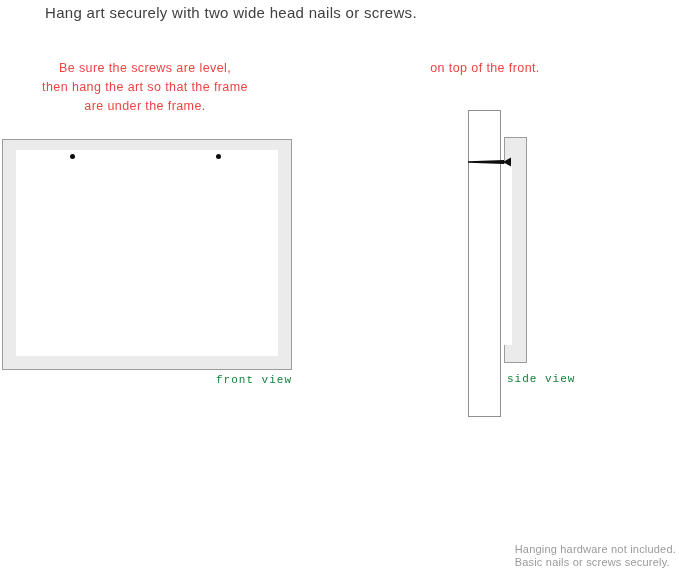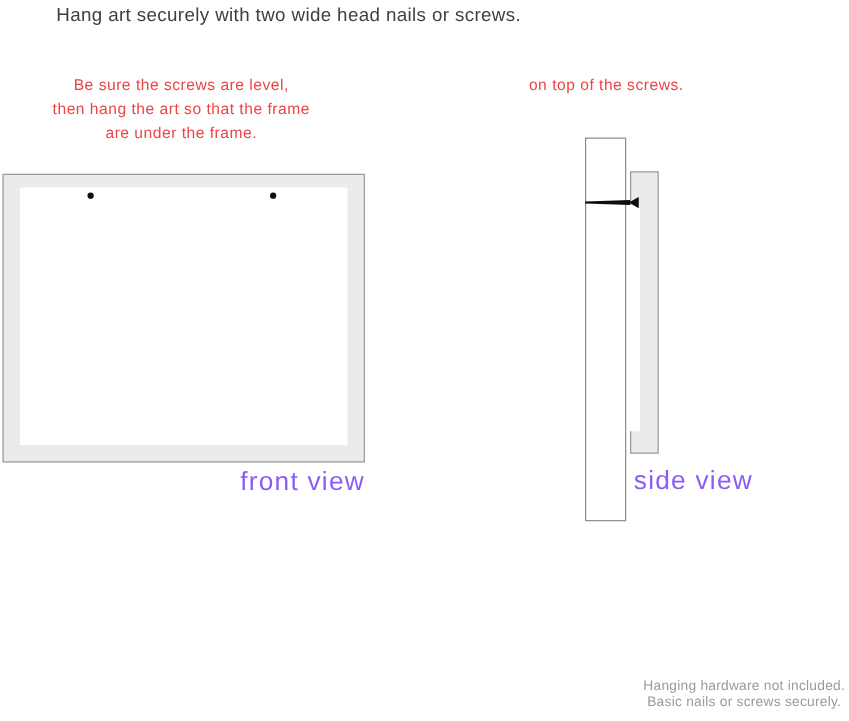--- a/index.html
+++ b/index.html
@@ -53,25 +53,26 @@
     position: absolute;
     width: 5px; height: 5px;
     border-radius: 50%;
     background: #0d0d0d;
   }
   .screw-dot.left  { left: 70px;  top: 154px; }
   .screw-dot.right { left: 216px; top: 154px; }
 
   .view-label {
     position: absolute;
-    font-size: 21px;
+    font-size: 11px;
     font-weight: 300;
     letter-spacing: 1px;
-    color: #8b5cf6;
+    color: #15803d;
     white-space: nowrap;
+    font-family: Liberation Mono, monospace;
   }
   .view-label.front { left: 180px; top: 374px; width: 112px; text-align: right; }
   .view-label.side  { left: 507px; top: 373px; text-align: right; }
 
   
   .wall-side {
     position: absolute;
     left: 468px; top: 110px;
     width: 31px; height: 305px;
     background: #ffffff;
@@ -92,21 +93,21 @@
   }
   .nail {
     position: absolute;
     left: 465px; top: 153px;
     width: 50px; height: 18px;
   }
 
   .footer-note {
     position: absolute;
     right: 3px; bottom: 2px;
-    text-align: center;
+    text-align: left;
     font-size: 11px;
     font-weight: 300;
     line-height: 13px;
     letter-spacing: 0.2px;
     color: #9a9a9a;
     margin-top: 31px;
   }
 </style>
 </head>
 <body>
@@ -115,21 +116,21 @@
 
   <div class="title">Hang art securely with two wide head nails or screws.</div>
 
   <div class="instruction front">
     <div>Be sure the screws are level,</div>
     <div>then hang the art so that the frame</div>
     <div>are under the frame.</div>
   </div>
 
   <div class="instruction side">
-    <div>on top of the screws.</div>
+    <div>on top of the front.</div>
   </div>
 
   <div class="frame-front">
     <div class="art-front"></div>
   </div>
   <div class="screw-dot left"></div>
   <div class="screw-dot right"></div>
   <div class="view-label front">front view</div>
 
   <div class="wall-side"></div>

